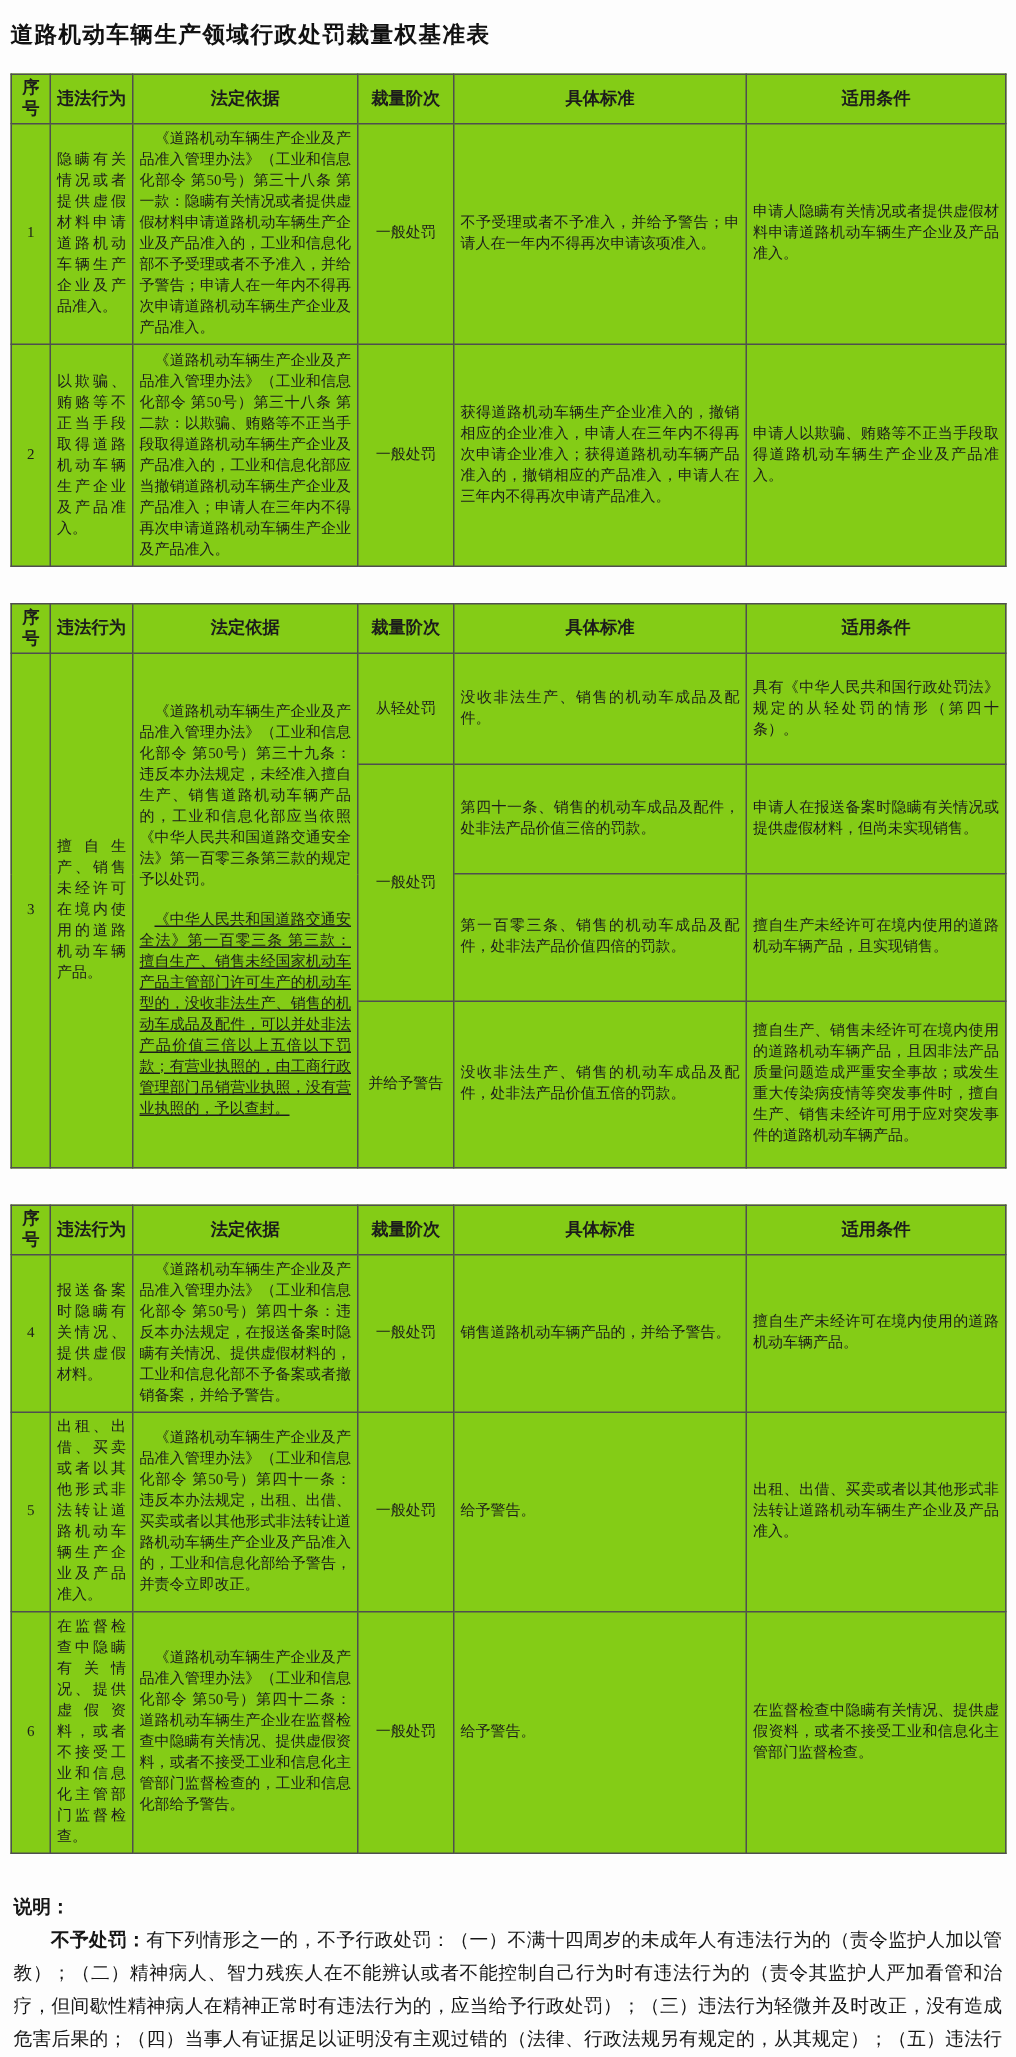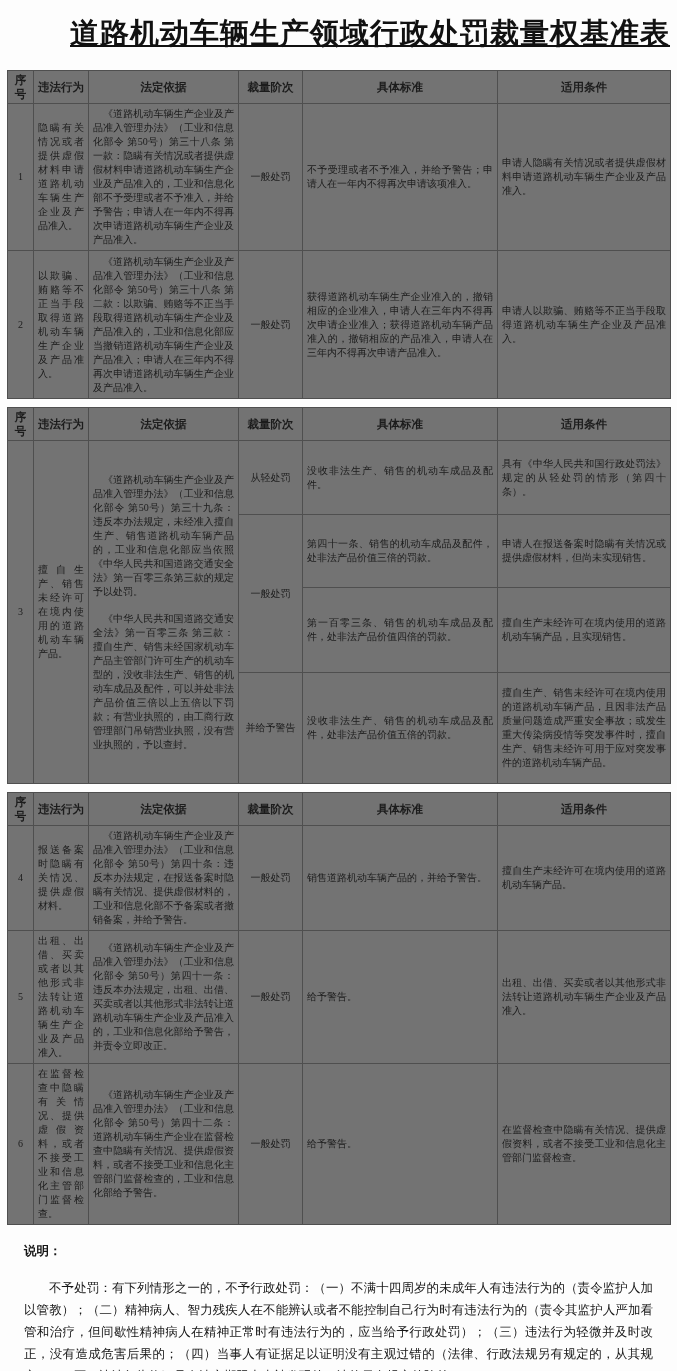--- a/index.html
+++ b/index.html
@@ -5,33 +5,32 @@
   html,body{margin:0;padding:0;}
   body{
     width:677px;height:1371px;overflow:hidden;
     background:#fdfdfd;color:#1c1c1c;
     font-family:"Liberation Serif","DejaVu Serif",serif;
     position:relative;
   }
   .page{padding:0 7px;}
   h1.doc-title{
     margin:14px 0 16px 0;
-    text-align:right;
-    font-size:29px;
+    text-align:left;
+    font-size:15px;
     letter-spacing:1px;
     font-weight:bold;
     color:#111;
-    text-decoration:underline;
   }
   table.rule-table{
     width:663px;
-    margin:0 auto 8px auto;
+    margin:0 auto 24px auto;
     border-collapse:collapse;
     table-layout:fixed;
-    background:#737373;
+    background:#84cc16;
   }
   table.rule-table td,table.rule-table th{
     border:1px solid #4f4f4f;
     font-size:10px;
     line-height:14px;
     padding:3px 4px;
     vertical-align:middle;
     word-break:break-all;
   }
   table.rule-table th{
@@ -39,32 +38,32 @@
     font-weight:bold;
     text-align:center;
     height:26px;
     padding:2px;
   }
   td.c-num,td.c-level{text-align:center;}
   td.c-behavior,td.c-basis,td.c-standard,td.c-condition{
     text-align:justify;
   }
   td.c-basis .para{text-indent:1em;}
-  td.c-basis .para + .para{margin-top:13px;}
+  td.c-basis .para + .para{margin-top:13px;text-decoration:underline;}
   .notes{
     margin:9px 2px 0 2px;
     font-size:12.5px;
     line-height:22px;
     text-align:justify;
     color:#161616;
   }
   .notes .notes-heading{font-weight:bold;}
-  .notes p{margin:15px;text-indent:2em;}
+  .notes p{margin:0;text-indent:2em;}
   .notes p.flush{text-indent:0;}
-  .notes b{font-weight:normal;}
+  .notes b{font-weight:bold;}
 </style>
 </head>
 <body>
 
 <div class="page">
 
   <h1 class="doc-title">道路机动车辆生产领域行政处罚裁量权基准表</h1>
 
   <table class="rule-table">
     <colgroup>

